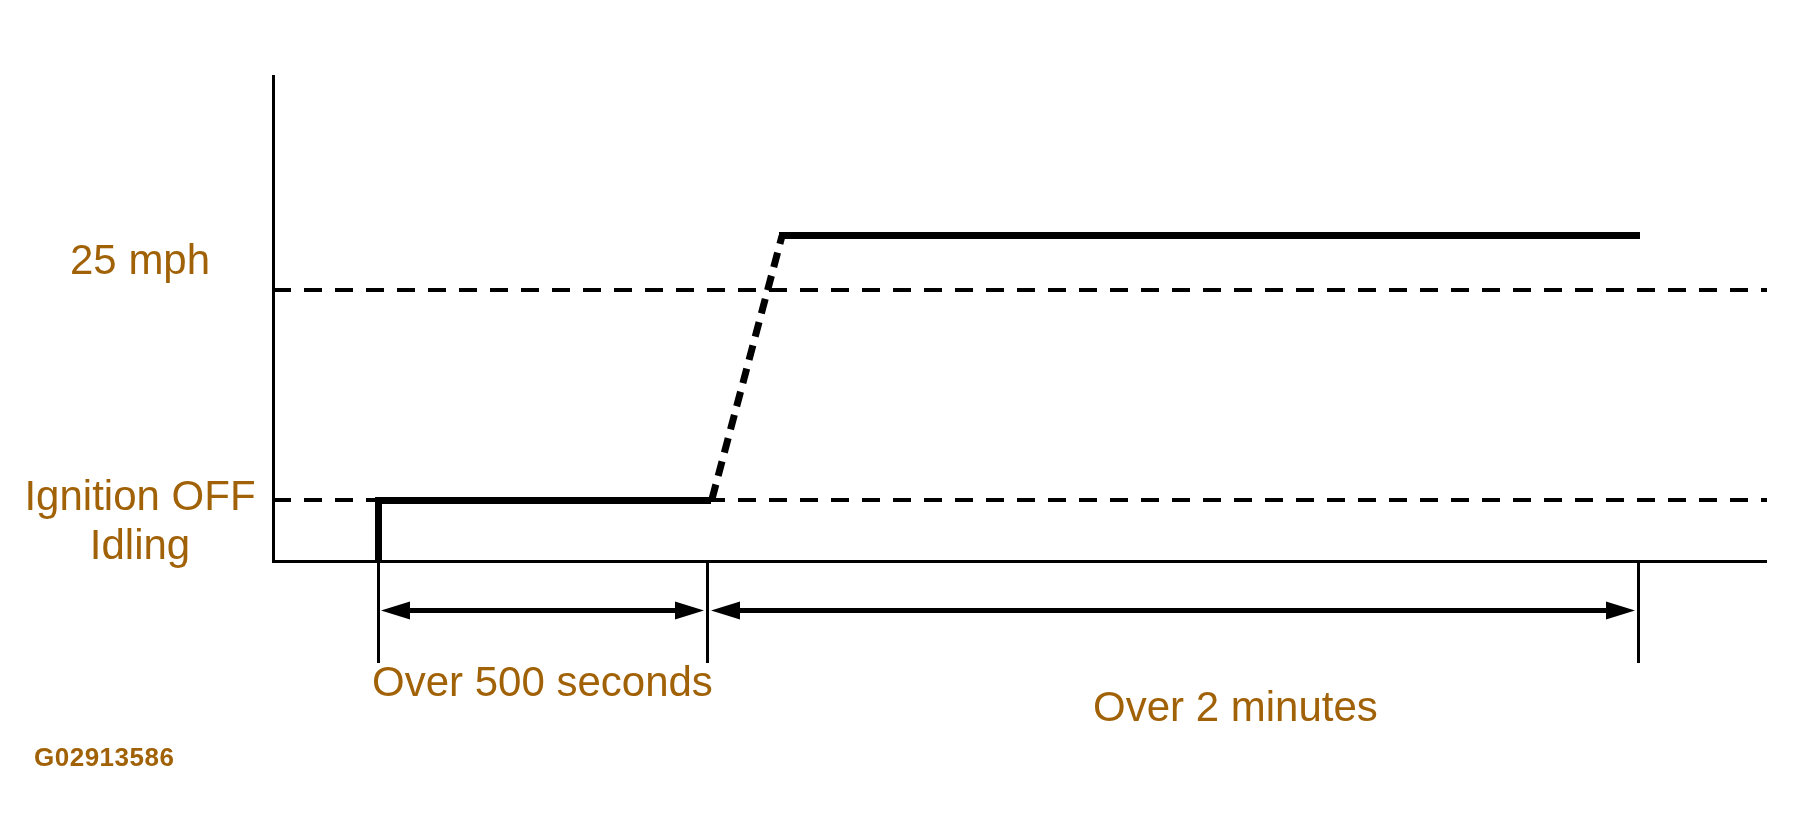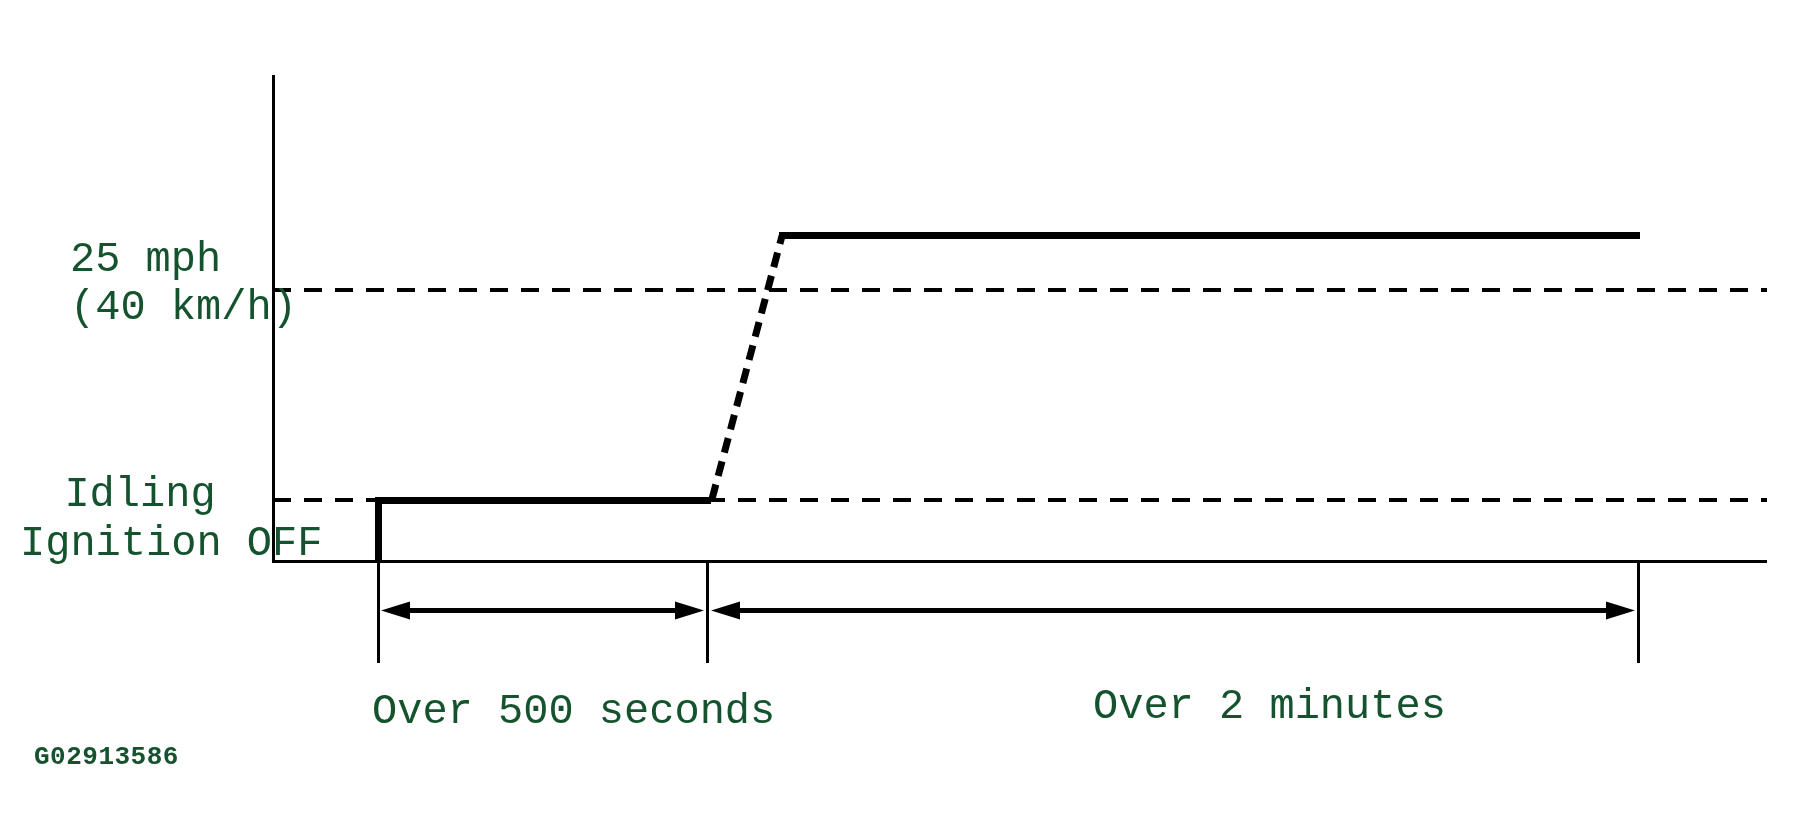--- a/index.html
+++ b/index.html
@@ -5,22 +5,22 @@
   html, body {
     margin: 0;
     padding: 0;
     background: #ffffff;
   }
   .stage {
     position: relative;
     width: 1804px;
     height: 840px;
     background: #ffffff;
-    font-family: Liberation Mono, monospace;
-    color: #14532d;
+    font-family: Liberation Sans, sans-serif;
+    color: #a16207;
     overflow: hidden;
   }
   .stage svg {
     position: absolute;
     left: 0;
     top: 0;
   }
   svg line, svg path {
     stroke: #000000;
     fill: none;
@@ -42,21 +42,21 @@
   }
   .lbl-state {
     left: 20px;
     top: 471px;
     width: 240px;
     text-align: center;
     line-height: 49px;
   }
   .lbl-dur-left {
     left: 372px;
-    top: 688px;
+    top: 658px;
   }
   .lbl-dur-right {
     left: 1093px;
     top: 683px;
   }
   .lbl-figcode {
     position: absolute;
     left: 34px;
     top: 742px;
     font-size: 26px;
@@ -96,26 +96,25 @@
 
     <g>
       <line x1="734" y1="610.5" x2="1612" y2="610.5" stroke-width="5"></line>
       <polygon points="711,610.5 740,601.5 740,619.5"></polygon>
       <polygon points="1635,610.5 1606,601.5 1606,619.5"></polygon>
     </g>
   </svg>
 
   <div class="lbl lbl-speed">
     <div>25 mph</div>
-    <div>(40 km/h)</div>
   </div>
 
   <div class="lbl lbl-state">
+    <div>Ignition OFF</div>
     <div>Idling</div>
-    <div>Ignition OFF</div>
   </div>
 
   <div class="lbl lbl-dur-left">Over 500 seconds</div>
   <div class="lbl lbl-dur-right">Over 2 minutes</div>
 
   <div class="lbl-figcode">G02913586</div>
 
 </div>
 
 </body></html>

